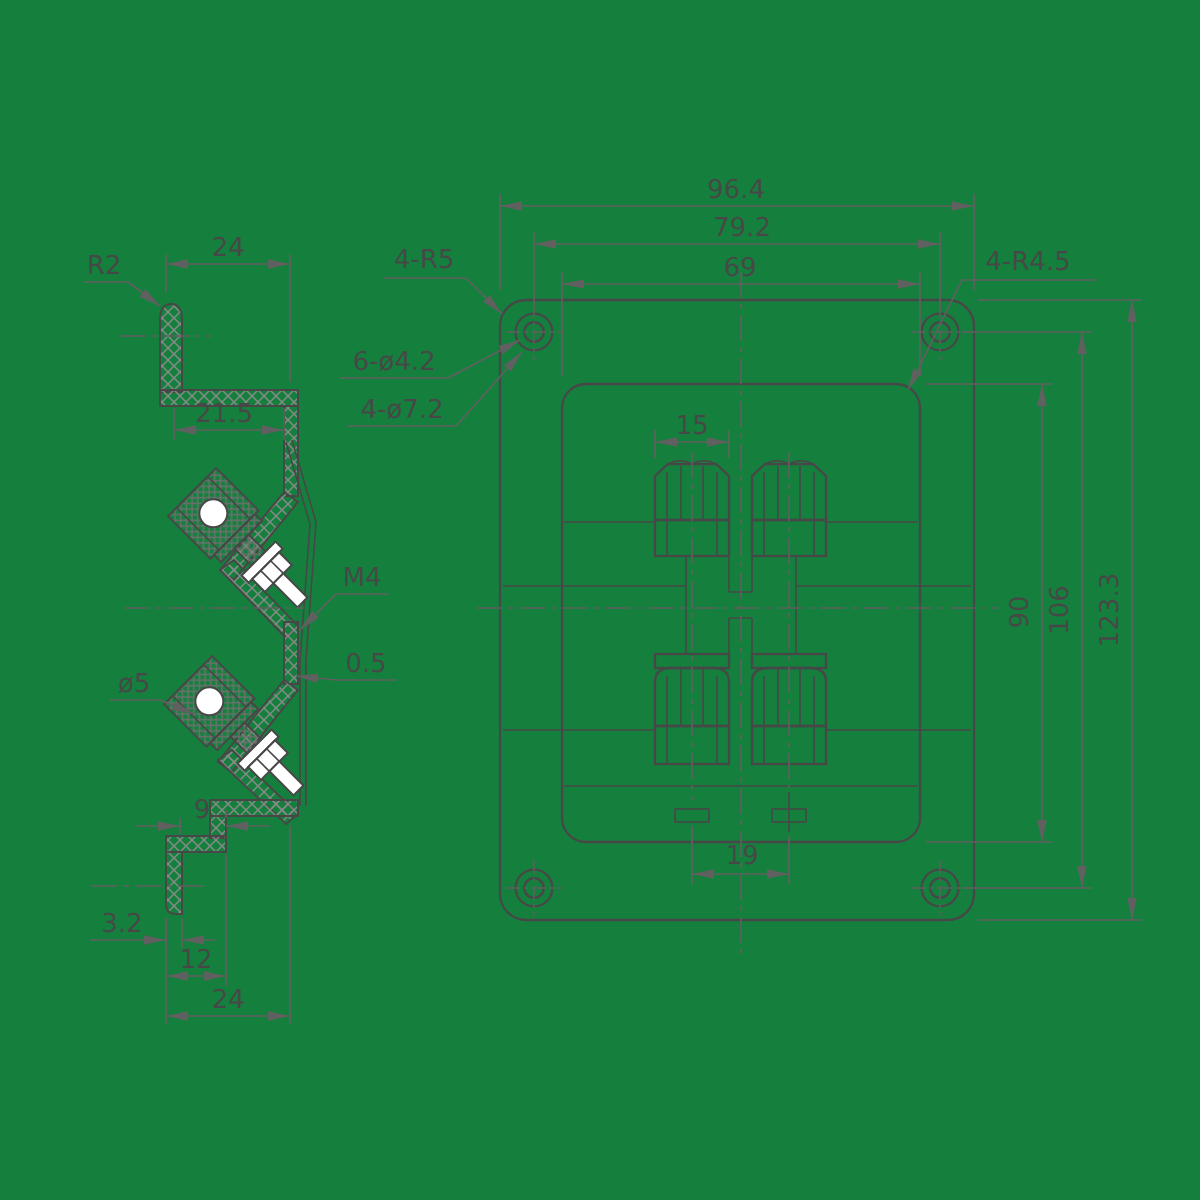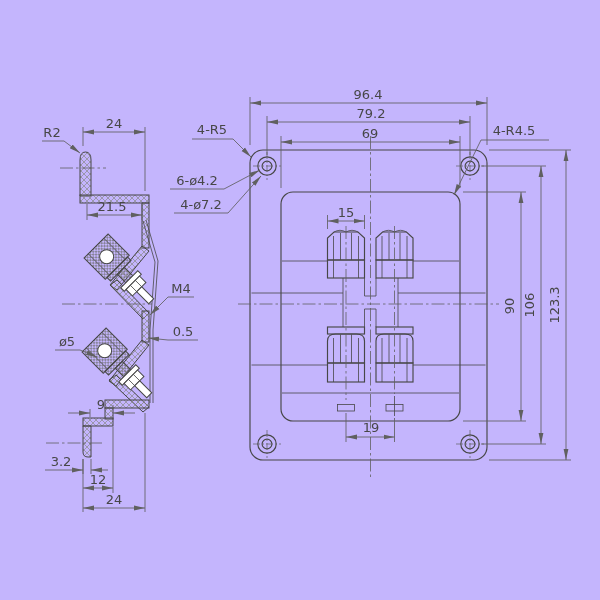--- a/index.html
+++ b/index.html
@@ -1,16 +1,16 @@
 <!DOCTYPE html>
 <html><head>
 <meta charset="utf-8">
 <style>
   html,body{margin:0;padding:0;background:#ffffff;}
-  .canvas{position:relative;width:600px;height:600px;background:#c4b5fd;overflow:hidden;}
+  .canvas{position:relative;width:600px;height:600px;background:#15803d;overflow:hidden;}
   svg{display:block;}
   .part{stroke:#474747;stroke-width:1.15;fill:none;}
   .parth{stroke:#474747;stroke-width:1.0;fill:url(#hatch);}
   .parthd{stroke:#474747;stroke-width:1.0;fill:url(#hatch2);}
   .partw{stroke:#474747;stroke-width:1.0;fill:#ffffff;}
   .thin{stroke:#474747;stroke-width:0.8;fill:none;}
   .dim{stroke:#606060;stroke-width:0.85;fill:none;}
   .cl{stroke:#5f5f5f;stroke-width:0.8;stroke-dasharray:13 3 2.5 3;fill:none;}
   .clt{stroke:#5f5f5f;stroke-width:0.7;stroke-dasharray:7 2 2 2;fill:none;}
   text.d{font-family:"DejaVu Sans","Liberation Sans",sans-serif;font-size:13px;fill:#474747;}

